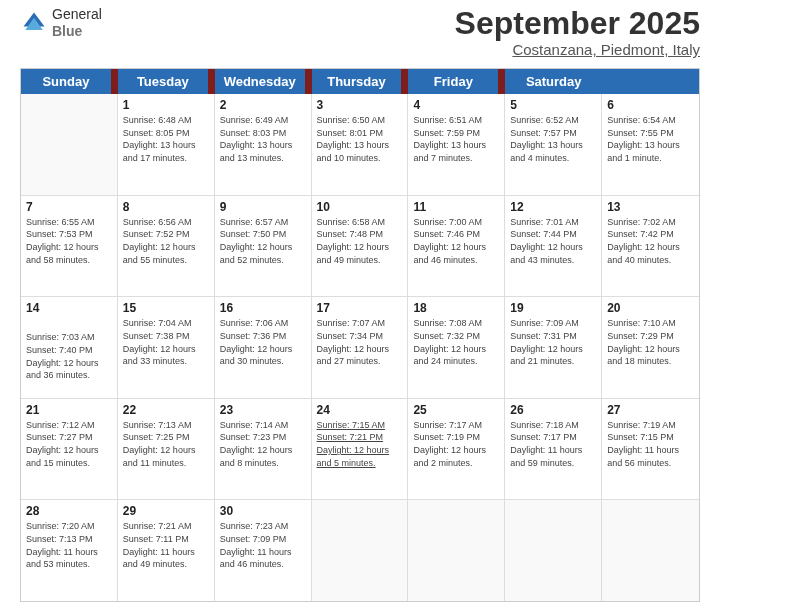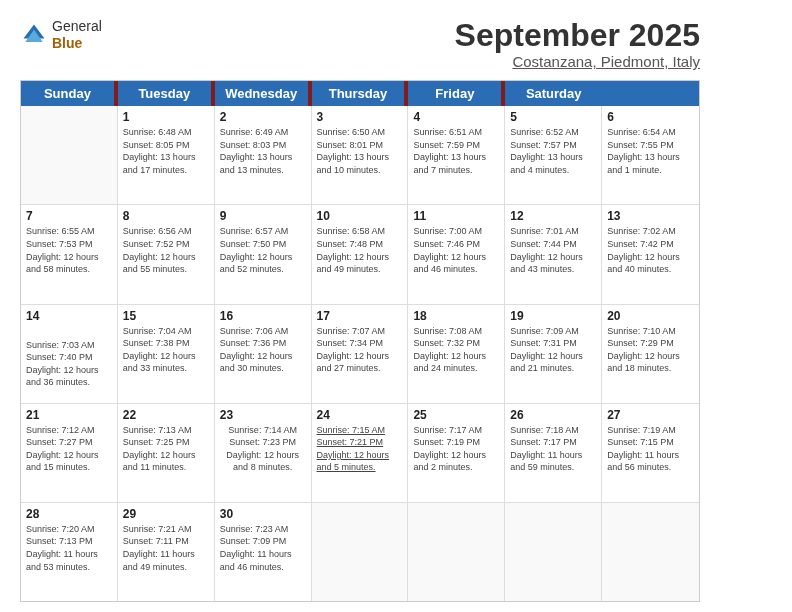--- a/index.html
+++ b/index.html
@@ -6,21 +6,21 @@
     body {
       width: 792px;
       height: 612px;
       font-family: Arial, sans-serif;
       background: #fff;
       overflow: hidden;
     }
     .page {
       width: 720px;
       height: 612px;
-      padding: 18px 20px 10px 20px;
+      padding: 6px 20px 10px 20px;
       display: flex;
       flex-direction: column;
     }
     .header {
       display: flex;
       justify-content: space-between;
       align-items: flex-start;
       margin-bottom: 10px;
     }
     .logo {
@@ -33,21 +33,21 @@
       flex-direction: column;
       font-size: 13px;
       line-height: 1.2;
     }
     .logo-general {
       font-size: 14px;
       color: #333;
     }
     .logo-blue {
       font-size: 14px;
-      color: #a16207;
+      color: #737373;
       font-weight: bold;
     }
     .logo-icon {
       width: 28px;
       height: 28px;
       margin-right: 4px;
     }
     .title-block {
       text-align: right;
     }
@@ -73,21 +73,21 @@
       display: grid;
       grid-template-columns: repeat(7, 1fr);
       background: #2a6db5;
     }
     .cal-header-cell {
       color: #fff;
       text-align: center;
       padding: 5px 4px;
       font-size: 13px;
       font-weight: bold;
-      border-right: 4px solid #7f1d1d;
+      border-right: 7px solid #7f1d1d;
     }
     .cal-header-cell:last-child { border-right: none; }
     .cal-body {
       flex: 1;
       display: flex;
       flex-direction: column;
     }
     .cal-row {
       display: grid;
       grid-template-columns: repeat(7, 1fr);
@@ -306,21 +306,21 @@
           </div>
           <div class="cal-cell">
             <span class="day-num">22</span>
             <div class="cell-info" style="white-space: pre-line;">Sunrise: 7:13 AM
 Sunset: 7:25 PM
 Daylight: 12 hours
 and 11 minutes.</div>
           </div>
           <div class="cal-cell">
             <span class="day-num">23</span>
-            <div class="cell-info" style="white-space: pre-line; text-align: center;">Sunrise: 7:14 AM
+            <div class="cell-info" style="white-space: pre-line;">Sunrise: 7:14 AM
 Sunset: 7:23 PM
 Daylight: 12 hours
 and 8 minutes.</div>
           </div>
           <div class="cal-cell">
             <span class="day-num">24</span>
             <div class="cell-info" style="white-space: pre-line; text-decoration: underline;">Sunrise: 7:15 AM
 Sunset: 7:21 PM
 Daylight: 12 hours
 and 5 minutes.</div>

